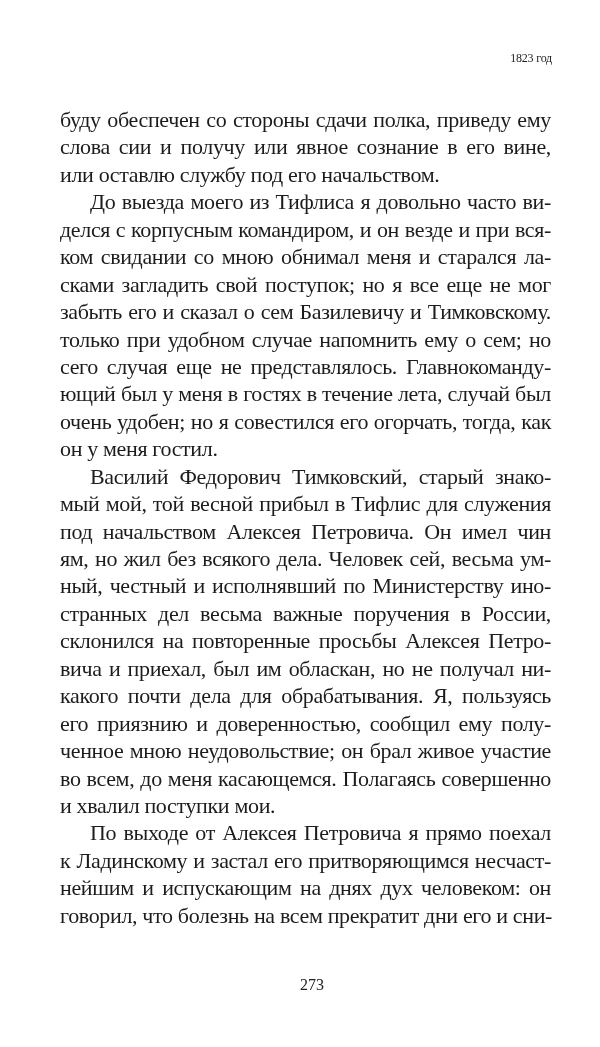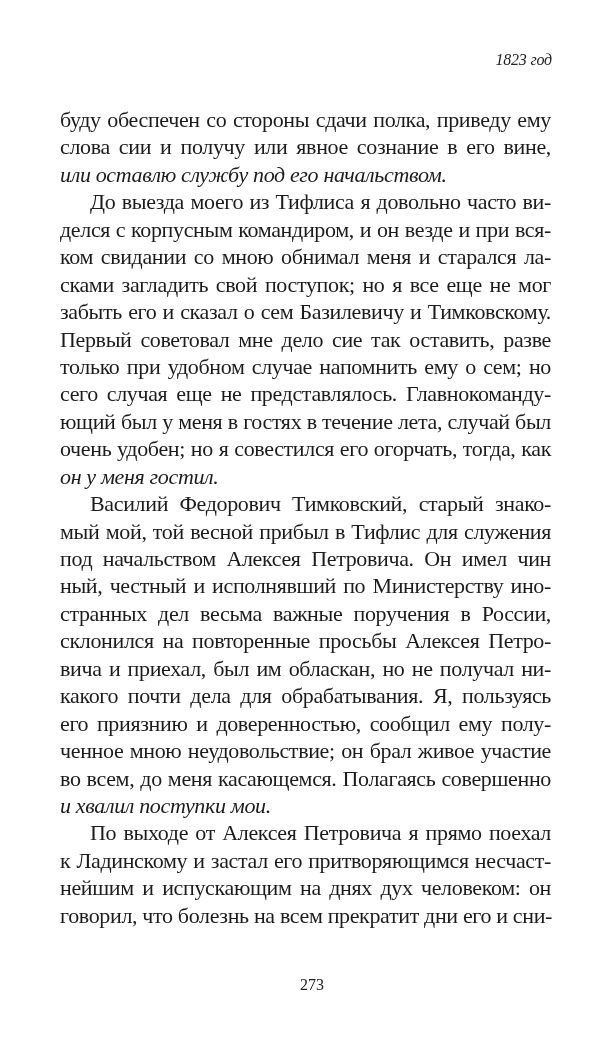--- a/index.html
+++ b/index.html
@@ -12,22 +12,21 @@
       height: 1047px;
       position: relative;
       overflow: hidden;
       font-family: "Liberation Serif", "DejaVu Serif", serif;
       color: #1c1c1c;
     }
     .running-head {
       position: absolute;
       top: 51px;
       right: 48px;
-      font-style: italic;
-      font-size: 16px;
+      font-size: 12px;
       letter-spacing: -0.2px;
       color: #222;
       margin-left: 28px;
     }
     .text-block {
       position: absolute;
       top: 106px;
       left: 60px;
       width: 491px;
       font-size: 22px;
@@ -36,21 +35,20 @@
     .line {
       display: block;
       white-space: nowrap;
       text-align: justify;
       text-align-last: justify;
       height: 27.45px;
       letter-spacing: -0.35px;
     }
     .line.last {
       text-align-last: left;
-      font-style: italic;
     }
     .line.indent {
       padding-left: 30px;
     }
     .page-number {
       position: absolute;
       top: 976px;
       left: 0;
       width: 592px;
       text-align: center;
@@ -67,29 +65,29 @@
 
   <div class="text-block" id="text-block">
       <span class="line">буду обеспечен со стороны сдачи полка, приведу ему</span>
       <span class="line">слова сии и получу или явное сознание в его вине,</span>
       <span class="line last">или оставлю службу под его начальством.</span>
       <span class="line indent">До выезда моего из Тифлиса я довольно часто ви-</span>
       <span class="line">делся с корпусным командиром, и он везде и при вся-</span>
       <span class="line">ком свидании со мною обнимал меня и старался ла-</span>
       <span class="line">сками загладить свой поступок; но я все еще не мог</span>
       <span class="line">забыть его и сказал о сем Базилевичу и Тимковскому.</span>
-      <span class="line">Первый советовал мне дело сие так оставить, разве</span>
       <span class="line">только при удобном случае напомнить ему о сем; но</span>
       <span class="line">сего случая еще не представлялось. Главнокоманду-</span>
       <span class="line">ющий был у меня в гостях в течение лета, случай был</span>
       <span class="line">очень удобен; но я совестился его огорчать, тогда, как</span>
       <span class="line last">он у меня гостил.</span>
       <span class="line indent">Василий Федорович Тимковский, старый знако-</span>
       <span class="line">мый мой, той весной прибыл в Тифлис для служения</span>
       <span class="line">под начальством Алексея Петровича. Он имел чин</span>
+      <span class="line">ям, но жил без всякого дела. Человек сей, весьма ум-</span>
       <span class="line">ный, честный и исполнявший по Министерству ино-</span>
       <span class="line">странных дел весьма важные поручения в России,</span>
       <span class="line">склонился на повторенные просьбы Алексея Петро-</span>
       <span class="line">вича и приехал, был им обласкан, но не получал ни-</span>
       <span class="line">какого почти дела для обрабатывания. Я, пользуясь</span>
       <span class="line">его приязнию и доверенностью, сообщил ему полу-</span>
       <span class="line">ченное мною неудовольствие; он брал живое участие</span>
       <span class="line">во всем, до меня касающемся. Полагаясь совершенно</span>
       <span class="line last">и хвалил поступки мои.</span>
       <span class="line indent">По выходе от Алексея Петровича я прямо поехал</span>

